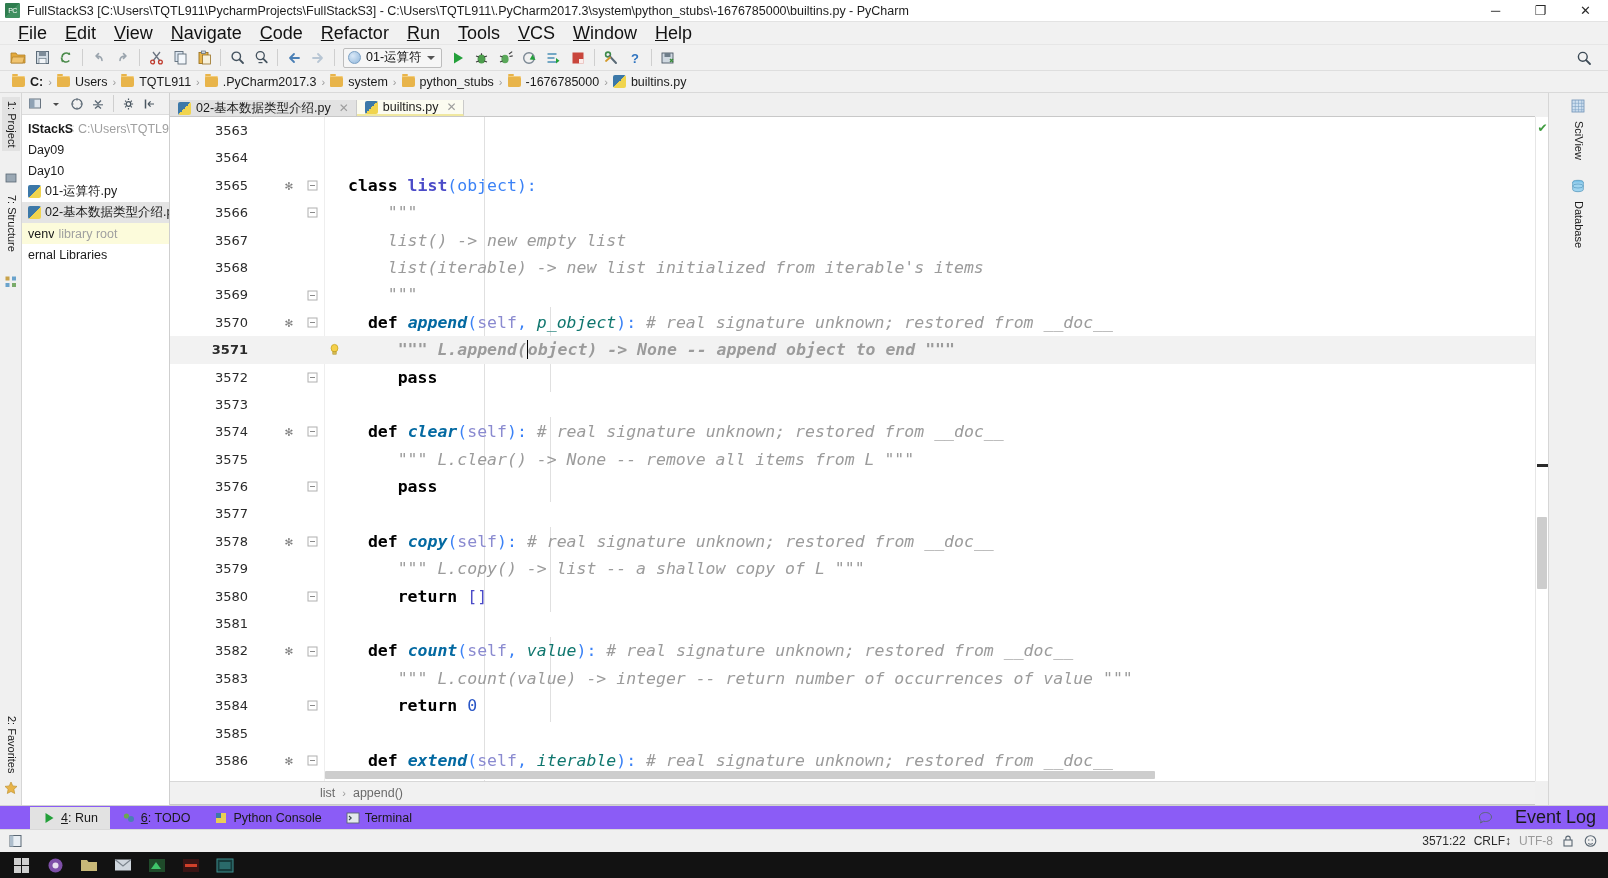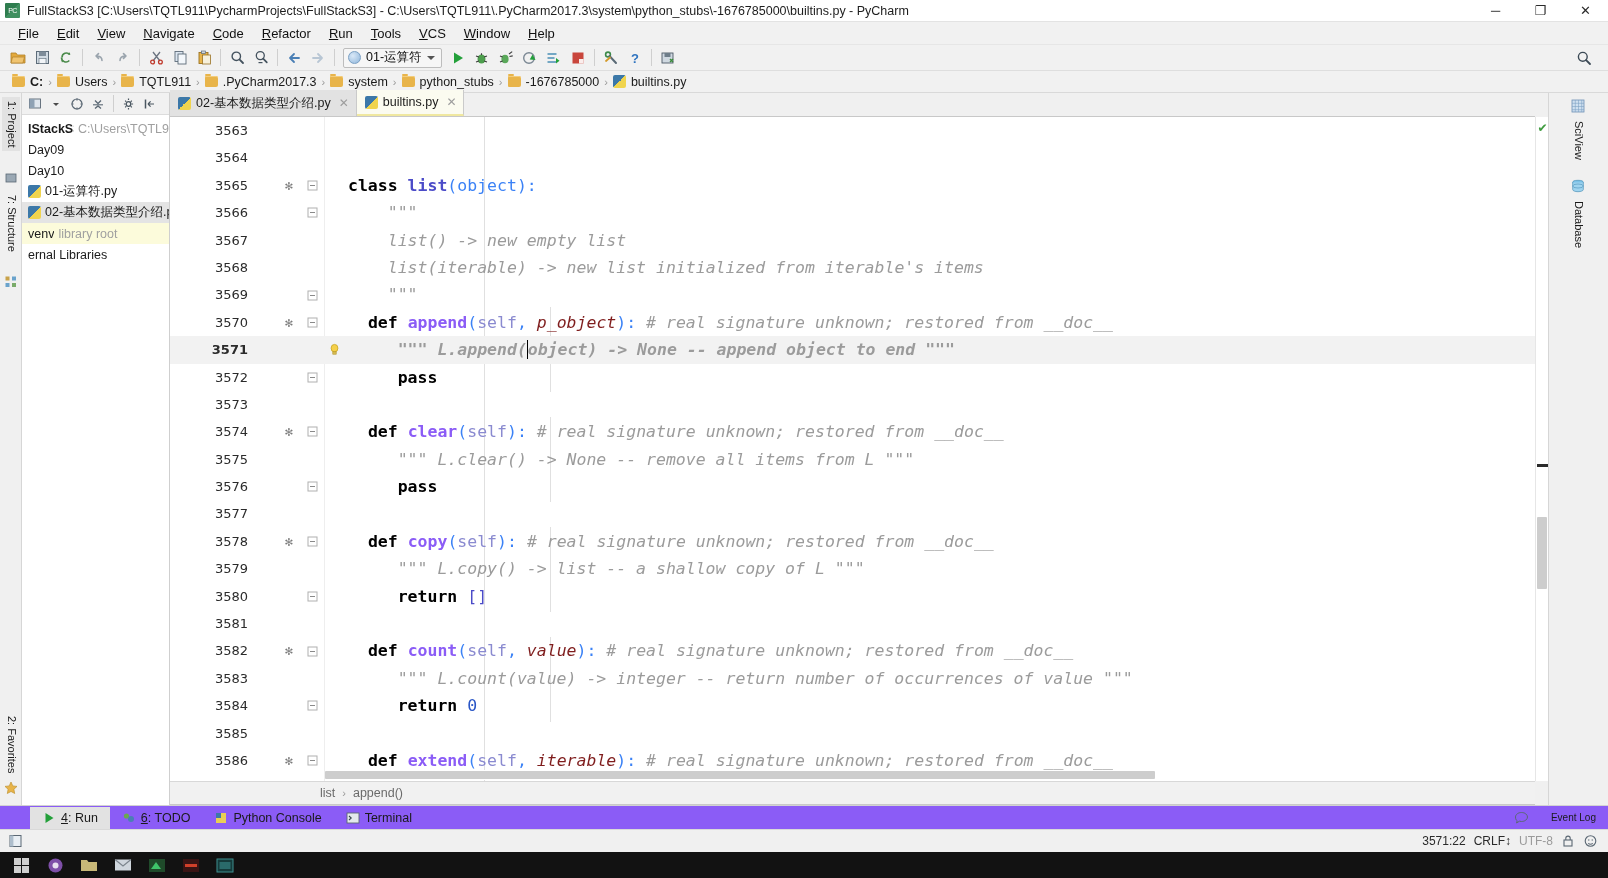--- a/index.html
+++ b/index.html
@@ -29,21 +29,21 @@
   .winbtns{ margin-left:auto; display:flex; height:22px; }
   .winbtn{ width:45px; height:22px; display:flex; align-items:center; justify-content:center;
     font-size:13px; color:#2a2a2a; }
 
   
   .menubar{
     position:absolute; top:22px; left:0; width:1608px; height:23px;
     background:#f1f1f1; display:flex; align-items:center; padding-left:9px; gap:0px;
     border-bottom:1px solid #e6e6e6;
   }
-  .menu-item{ padding:2px 9px; font-size:13px; color:#111; cursor:default; }
+  .menu-item{ padding:2px 9px; font-size:18px; color:#111; cursor:default; }
   .menu-item u{ text-decoration:underline; }
 
   
   .toolbar{
     position:absolute; top:45px; left:0; width:1608px; height:26px;
     background:#f1f1f1; display:flex; align-items:center; padding-left:6px;
     border-bottom:1px solid #dedede;
   }
   .tbtn{ width:24px;height:22px; display:flex;align-items:center;justify-content:center;
     border-radius:2px; position:relative; }
@@ -103,21 +103,21 @@
   .trow.hl{ background:#fcfbdb; }
   .trow .nm{ overflow:hidden; }
   .gray{ color:#a0a0a0; }
 
   
   .edtabs{
     position:absolute; top:93px; left:170px; width:1365px; height:24px;
     background:#f0f0f0; border-bottom:1px solid #c8c8c8; display:flex; align-items:flex-end;
   }
   .edtab{
-    height:26px; display:flex; align-items:center; gap:5px; padding:0 7px 0 8px;
+    height:16px; display:flex; align-items:center; gap:5px; padding:0 7px 0 8px;
     font-size:12.5px; border-right:1px solid #cacaca; background:#e2e2e2; color:#1a1a1a;
     position:relative;
   }
   .edtab.active{ background:#fbfbf0; border-bottom:2px solid #f0e8a0; }
   .edtab .x{ color:#9c9c9c; font-size:12px; margin-left:3px; }
 
   
   .editor{
     position:absolute; top:117px; left:170px; width:1365px; height:664px;
     background:#ffffff; overflow:hidden;
@@ -141,23 +141,23 @@
     font-size:13px; color:#2b2b2b;
   }
   .marker{ position:absolute; left:112px; width:14px; text-align:center; color:#7b7b7b; font-size:13px; }
   .bulb{ position:absolute; left:158px; width:16px; text-align:center; font-size:13px; }
   .fold{ position:absolute; left:137px; width:14px; text-align:center; color:#9a9a9a; font-size:12px;}
   .ctext{ position:absolute; left:178px; }
 
   
   .kw{ color:#000000; font-weight:bold; }
   .cls{ color:#4b4bc8; font-weight:bold; }
-  .fn{ color:#8b5cf6; font-weight:bold; }
+  .fn{ color:#0369a1; font-weight:bold;font-style:italic; }
   .self{ color:#8a8ad0; }
-  .param{ color:#7f1d1d; font-style:italic; }
+  .param{ color:#0f766e; font-style:italic; }
   .cmt{ color:#9b9b9b; font-style:italic; }
   .doc{ color:#9b9b9b; font-style:italic; }
   .num{ color:#2a56c6; }
   .punct{ color:#3b82f6; }
   .brk{ color:#4b4bc8; }
 
   .caret{ display:inline-block; width:1px; height:19px; background:#000; vertical-align:-4px; }
 
   
   .iguide{ position:absolute; top:0; width:1px; background:#e0e0e0; }
@@ -198,21 +198,21 @@
 
   
   .bottombar{
     position:absolute; top:805px; left:0; width:1608px; height:24px;
     background:#8b5cf6; border-top:1px solid #d2d2d2;
     display:flex; align-items:center; padding-left:30px; gap:0;
   }
   .btab{ height:22px; display:flex; align-items:center; gap:5px; padding:0 12px; font-size:12.5px; color:#1a1a1a; }
   .btab.sel{ background:#e2e2e2; }
   .btab u{ text-decoration:underline; }
-  .eventlog{ margin-left:auto; margin-right:12px; display:flex; align-items:center; gap:22px; font-size:10px; color:#1a1a1a; }
+  .eventlog{ margin-left:auto; margin-right:12px; display:flex; align-items:center; gap:22px; font-size:18px; color:#1a1a1a; }
 
   
   .statusbar{
     position:absolute; top:829px; left:0; width:1608px; height:23px;
     background:#f0f0f0; border-top:1px solid #d9d9d9; display:flex; align-items:center;
     font-size:12px; color:#2a2a2a;
   }
   .sb-left{ margin-left:8px; width:18px; height:15px; }
   .sb-right{ margin-left:auto; display:flex; align-items:center; gap:8px; margin-right:10px; }
   .sb-dim{ color:#9a9a9a; }

